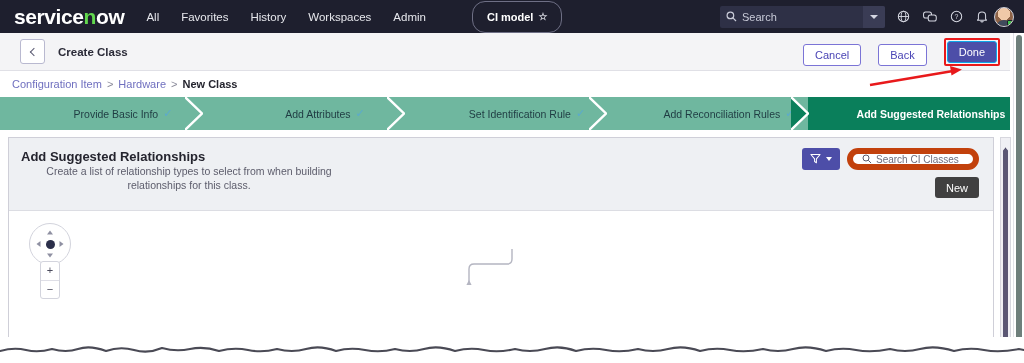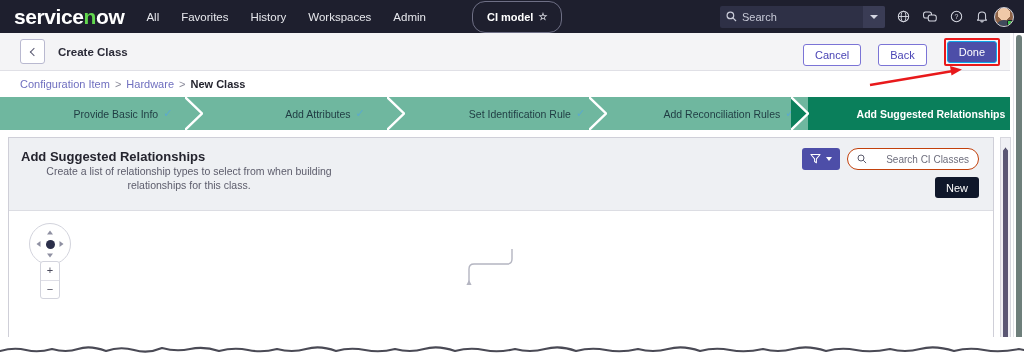--- a/index.html
+++ b/index.html
@@ -127,21 +127,21 @@
   .done-hl {
     position: absolute; left: 0; top: 0; right: 0; bottom: 0;
     border: 2px solid #e8191b; border-radius: 2px; pointer-events: none;
   }
 
   
   .breadcrumb {
     position: absolute; left: 0; top: 71px;
     width: 1010px; height: 26px;
     background: #ffffff;
-    display: flex; align-items: center; padding-left: 20px;
+    display: flex; align-items: center; padding-left: 12px;
     font-size: 11px;
   }
   .bc-link { color: #6f6fbf; cursor: pointer; }
   .bc-sep { color: #8a8a9a; margin: 0 5px; }
   .bc-current { color: #24242e; font-weight: bold; }
 
   
   .stepper {
     position: absolute; left: 0; top: 97px;
     width: 1010px; height: 33px;
@@ -194,27 +194,27 @@
     display: flex; align-items: center; gap: 5px; padding: 0 8px;
     cursor: pointer;
   }
   .funnel { display: block; }
   .filter-caret {
     width: 0; height: 0;
     border-left: 3.5px solid transparent; border-right: 3.5px solid transparent;
     border-top: 4px solid #ffffff;
   }
   .ci-search {
-    width: 132px; height: 22px; border: 1px solid #c2410c; border-radius: 11px;
-    background: #ffffff; display: flex; align-items: center; gap: 17px;
-    padding: 0 9px; cursor: text; justify-content: space-between;
+    width: 132px; height: 22px; border: 6px solid #c2410c; border-radius: 11px;
+    background: #ffffff; display: flex; align-items: center; gap: 4px;
+    padding: 0 9px; cursor: text;
   }
   .ci-search .ph { font-size: 10px; color: #6d6d7c; }
   .new-btn {
-    height: 21px; padding: 0 11px; background: #0f172a; color: #fff;
+    height: 21px; padding: 0 11px; background: #404040; color: #fff;
     border-radius: 3px; font-size: 11px; display: flex; align-items: center;
     cursor: pointer;
   }
 
   .canvas {
     position: relative; height: 136px; background: #ffffff; overflow: hidden;
   }
 
   
   .panctl {

